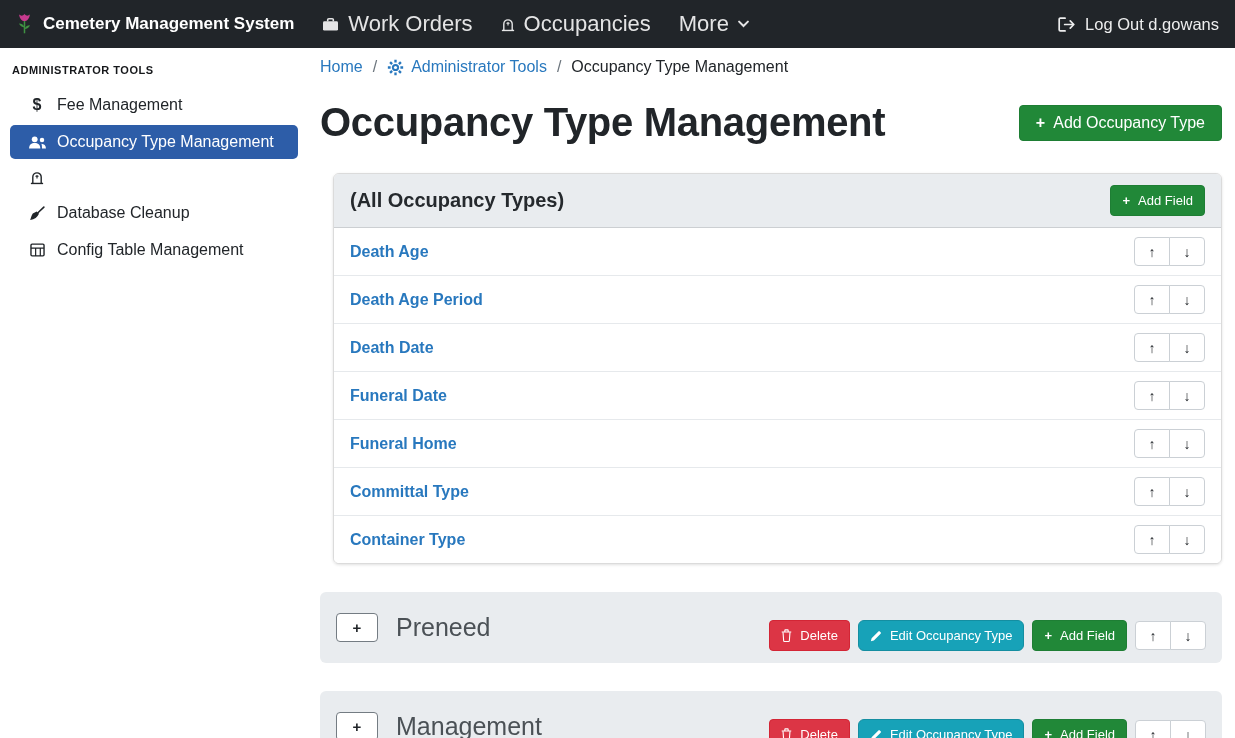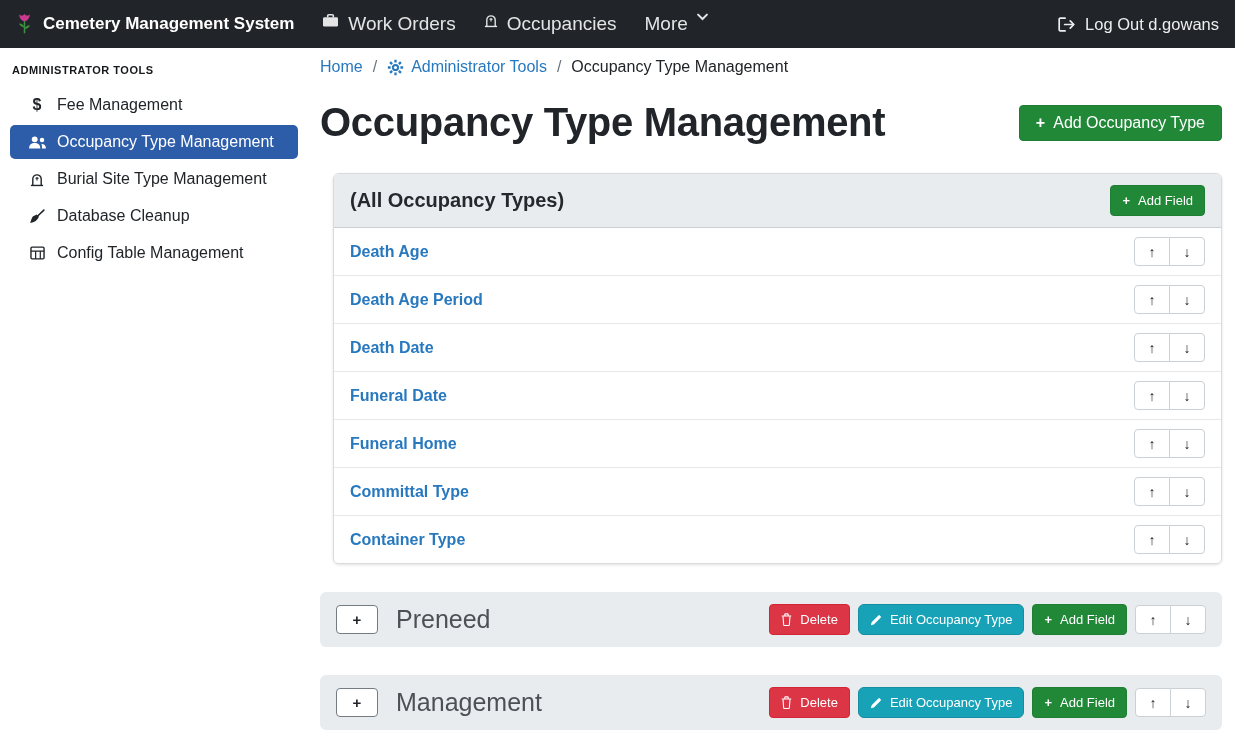--- a/index.html
+++ b/index.html
@@ -14,21 +14,21 @@
   *{box-sizing:border-box;margin:0;padding:0;}
   html,body{width:1235px;height:738px;overflow:hidden;}
   body{font-family:"Liberation Sans","DejaVu Sans",sans-serif;background:#fff;color:#212529;}
   button{font-family:inherit;cursor:pointer;}
   svg{display:block;}
 
   
   .navbar{height:48px;background:var(--navbar-bg);display:flex;align-items:center;padding:0 16px;color:#fff;}
   .brand{display:flex;align-items:center;gap:10px;font-size:17px;font-weight:700;color:#fff;cursor:pointer;}
   .nav-links{display:flex;align-items:center;margin-left:14px;}
-  .nav-link{display:flex;gap:9px;color:rgba(255,255,255,.88);font-size:19px;padding:8px 14px;cursor:pointer;text-decoration:none;}
+  .nav-link{display:flex;align-items:center;gap:9px;color:rgba(255,255,255,.88);font-size:22px;padding:8px 14px;cursor:pointer;text-decoration:none;}
   .logout{margin-left:auto;display:flex;align-items:center;gap:10px;color:rgba(255,255,255,.92);font-size:16.5px;cursor:pointer;text-decoration:none;}
 
   
   .layout{display:flex;height:572px;}
   .sidebar{flex:0 0 300px;padding:8px 2px 0 10px;background:#fff;}
   .sidebar-heading{font-size:11px;font-weight:700;letter-spacing:.5px;text-transform:uppercase;color:#16181b;padding:8px 0 12px 2px;}
   .sidebar-item{display:flex;align-items:center;gap:9px;padding:8px 10px 8px 16px;font-size:16px;border-radius:5px;color:#212529;cursor:pointer;margin-bottom:3px;}
   .sidebar-item.active{background:var(--active-item-bg);color:#fff;}
   .side-icon{width:22px;flex:0 0 22px;display:flex;justify-content:center;align-items:center;font-weight:700;font-size:16px;}
 
@@ -64,21 +64,21 @@
 
   .arrow-group{display:inline-flex;}
   .arrow-btn{width:36px;height:29px;background:#fff;border:1px solid #cbd0d5;color:#212529;font-size:14px;font-weight:700;display:flex;align-items:center;justify-content:center;}
   .arrow-btn.up{border-radius:4px 0 0 4px;}
   .arrow-btn.down{border-radius:0 4px 4px 0;margin-left:-1px;}
 
   
   .section-bar{margin-top:28px;background:var(--panel-header-bg);border-radius:6px;padding:12px 16px;display:flex;align-items:center;}
   .expand-btn{width:42px;height:29px;background:#fff;border:1px solid #747c83;border-radius:4px;font-size:15px;font-weight:700;color:#212529;display:flex;align-items:center;justify-content:center;}
   .section-title{font-size:25px;color:#4b5156;margin-left:18px;}
-  .section-actions{margin-left:auto;display:flex;align-items:center;gap:8px;}
+  .section-actions{margin-left:auto;display:flex;align-items:center;gap:8px;margin-top:16px;}
 </style>
 </head>
 <body>
 
 <header class="navbar">
   <a class="brand">
     <span>
       <svg width="17" height="22" viewBox="0 0 20 26">
         <path d="M3.5 1.5 C4.5 7.5 7 9.5 10 9.5 C13 9.5 15.5 7.5 16.5 1.5 C14 4 12 3.5 10 1.2 C8 3.5 6 4 3.5 1.5 Z" fill="#c73a8e"></path>
         <path d="M10 9.5 L10 24" stroke="#3f9142" stroke-width="1.8"></path>
@@ -150,21 +150,20 @@
     </div>
 
     <div class="sidebar-item">
       <span class="side-icon">
         <svg width="14" height="15" viewBox="0 0 16 16" fill="none" stroke="currentColor" stroke-width="1.6">
           <path d="M3.2 14.5 V7.5 a4.8 4.8 0 0 1 9.6 0 V14.5"></path>
           <path d="M1 14.8 h14"></path>
           <path d="M8 5 v4 M6.2 6.6 h3.6" stroke-width="1.3"></path>
         </svg>
       </span>
-      <span>Burial Site Type Management</span>
     </div>
 
     <div class="sidebar-item">
       <span class="side-icon">
         <svg width="16" height="15" viewBox="0 0 17 16">
           <path d="M15.8 1.2 L9.5 7.2" stroke="currentColor" stroke-width="1.7" stroke-linecap="round"></path>
           <path d="M8.2 5.8 L10.6 8.2 C9 12 6 14 1.2 14.8 C2.2 12.6 2.6 10 4 8 Z" fill="currentColor"></path>
         </svg>
       </span>
       <span>Database Cleanup</span>

